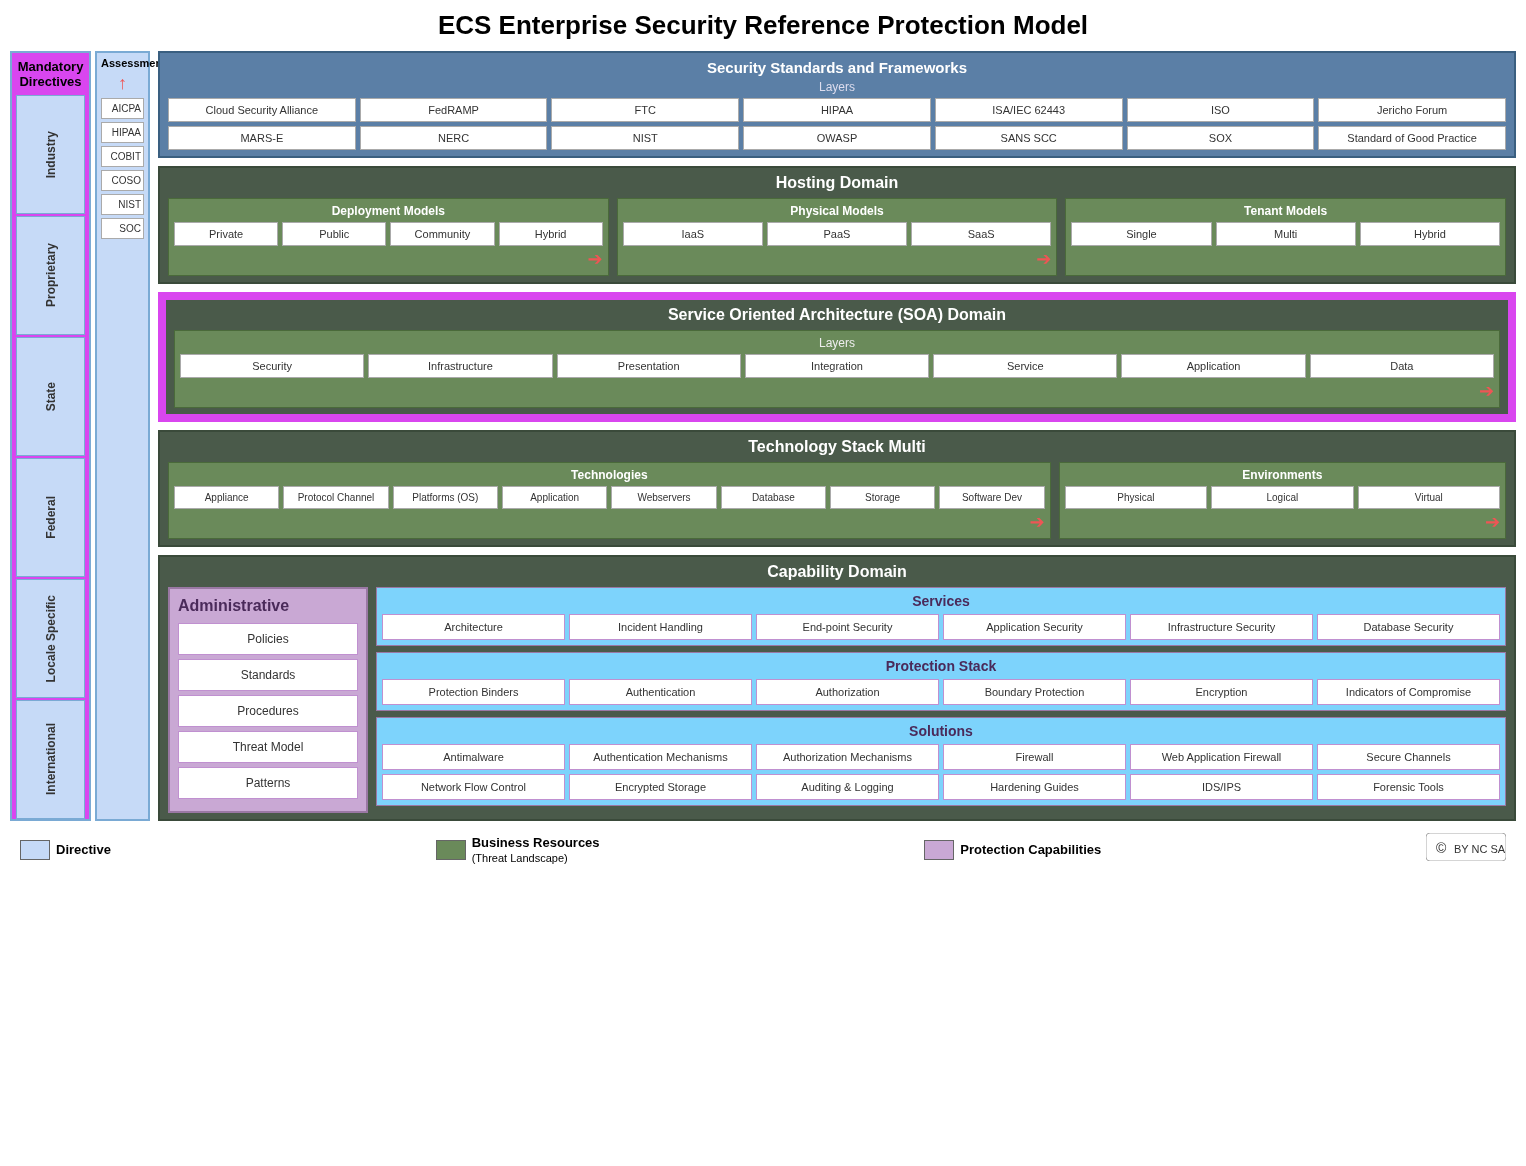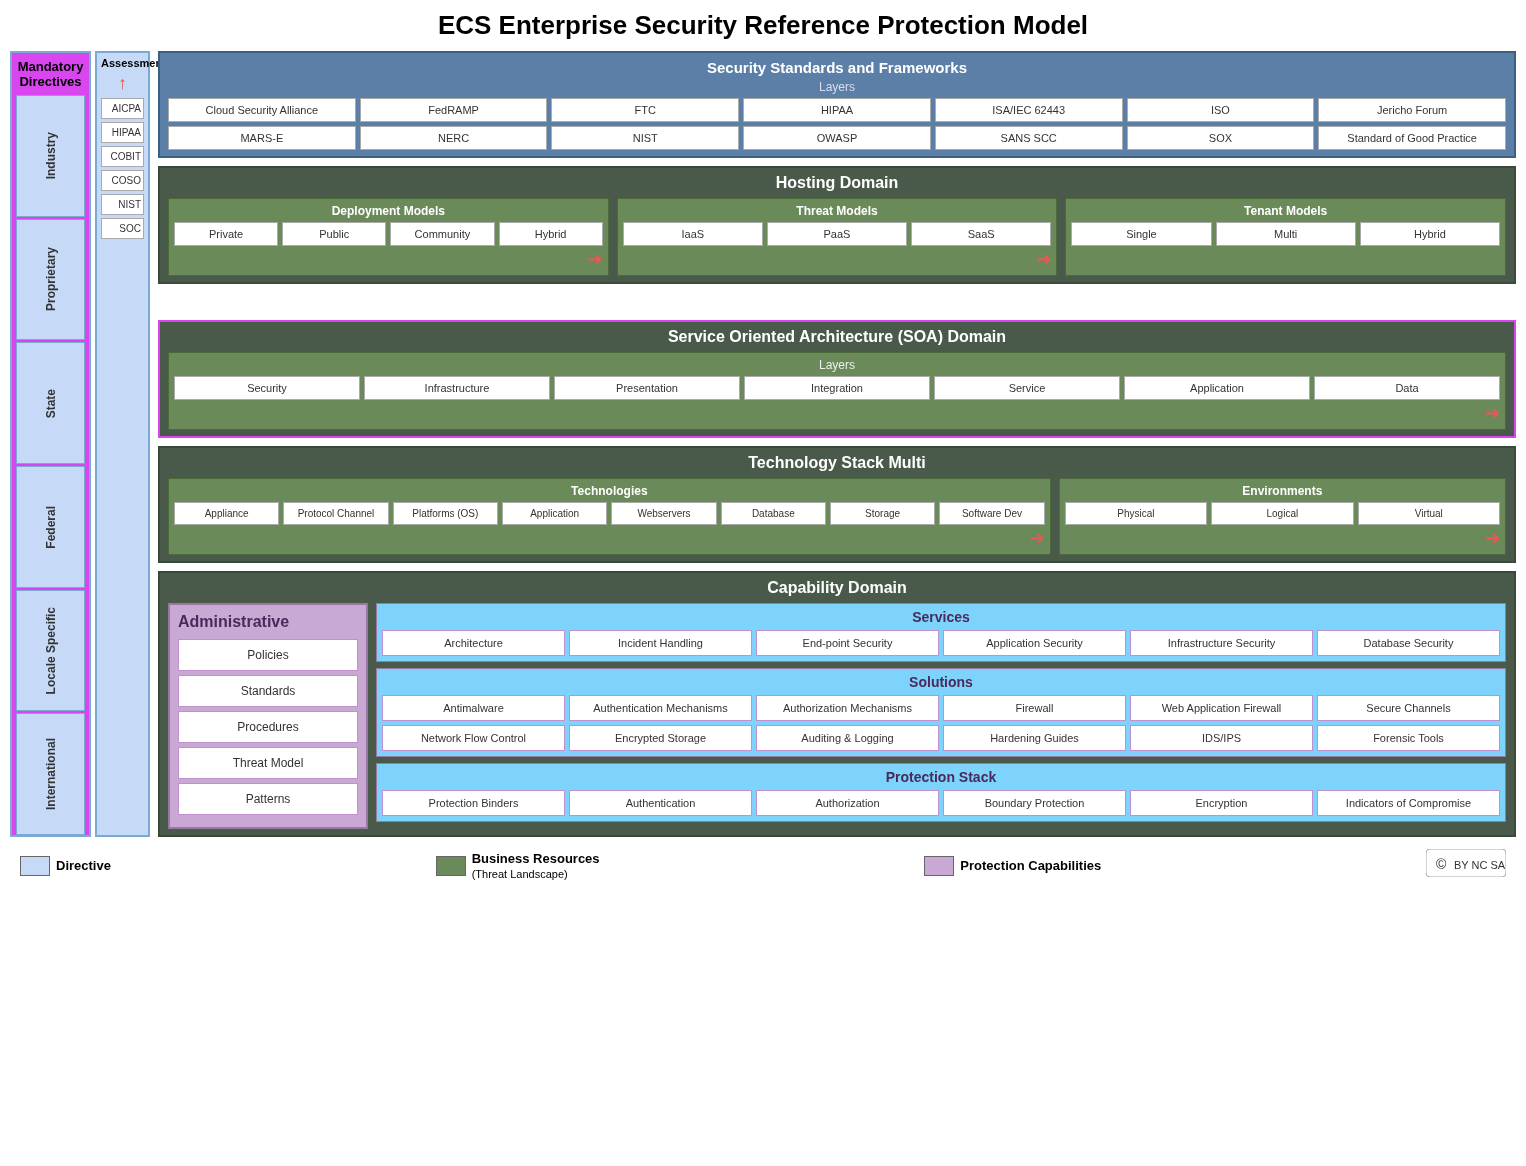--- a/index.html
+++ b/index.html
@@ -173,24 +173,23 @@
     }
     .arrow-right {
       text-align: right;
       color: #e55;
       font-size: 18px;
       margin-top: 2px;
     }
     
     .soa-domain {
       background: #4a5a4a;
-      border: 2px solid #d946ef;
+      border: 8px solid #d946ef;
       padding: 6px 8px;
       color: #fff;
-      margin-top: 28px;
     }
     .soa-inner {
       background: #6a8a5a;
       border: 1px solid #4a6a3a;
       padding: 5px;
     }
     .soa-subtitle {
       text-align: center;
       font-size: 12px;
       color: #eee;
@@ -422,21 +421,21 @@
           <div class="hosting-cells">
             <div class="hosting-cell">Private</div>
             <div class="hosting-cell">Public</div>
             <div class="hosting-cell">Community</div>
             <div class="hosting-cell">Hybrid</div>
           </div>
           <div class="arrow-right">➔</div>
         </div>
 
         <div class="hosting-section">
-          <div class="hosting-section-title">Threat Models</div>
+          <div class="hosting-section-title">Physical Models</div>
           <div class="hosting-cells">
             <div class="hosting-cell">IaaS</div>
             <div class="hosting-cell">PaaS</div>
             <div class="hosting-cell">SaaS</div>
           </div>
           <div class="arrow-right">➔</div>
         </div>
 
         <div class="hosting-section">
           <div class="hosting-section-title">Tenant Models</div>
@@ -514,52 +513,52 @@
 
           <div class="services-block">
             <div class="services-block-title">Services</div>
             <div class="services-row">
               <div class="service-cell">Architecture</div>
               <div class="service-cell">Incident Handling</div>
               <div class="service-cell">End-point Security</div>
               <div class="service-cell">Application Security</div>
               <div class="service-cell">Infrastructure Security</div>
               <div class="service-cell">Database Security</div>
+            </div>
+          </div>
+
+          <div class="services-block">
+            <div class="services-block-title">Protection Stack</div>
+            <div class="services-row">
+              <div class="service-cell">Protection Binders</div>
+              <div class="service-cell">Authentication</div>
+              <div class="service-cell">Authorization</div>
+              <div class="service-cell">Boundary Protection</div>
+              <div class="service-cell">Encryption</div>
+              <div class="service-cell">Indicators of Compromise</div>
             </div>
           </div>
 
           <div class="services-block">
             <div class="services-block-title">Solutions</div>
             <div class="services-row">
               <div class="service-cell">Antimalware</div>
               <div class="service-cell">Authentication Mechanisms</div>
               <div class="service-cell">Authorization Mechanisms</div>
               <div class="service-cell">Firewall</div>
               <div class="service-cell">Web Application Firewall</div>
               <div class="service-cell">Secure Channels</div>
             </div>
             <div class="services-row" style="margin-top:4px;">
               <div class="service-cell">Network Flow Control</div>
               <div class="service-cell">Encrypted Storage</div>
               <div class="service-cell">Auditing &amp; Logging</div>
               <div class="service-cell">Hardening Guides</div>
               <div class="service-cell">IDS/IPS</div>
               <div class="service-cell">Forensic Tools</div>
-            </div>
-          </div>
-
-          <div class="services-block">
-            <div class="services-block-title">Protection Stack</div>
-            <div class="services-row">
-              <div class="service-cell">Protection Binders</div>
-              <div class="service-cell">Authentication</div>
-              <div class="service-cell">Authorization</div>
-              <div class="service-cell">Boundary Protection</div>
-              <div class="service-cell">Encryption</div>
-              <div class="service-cell">Indicators of Compromise</div>
             </div>
           </div>
 
         </div>
       </div>
     </div>
 
   </div>
 </div>
 

